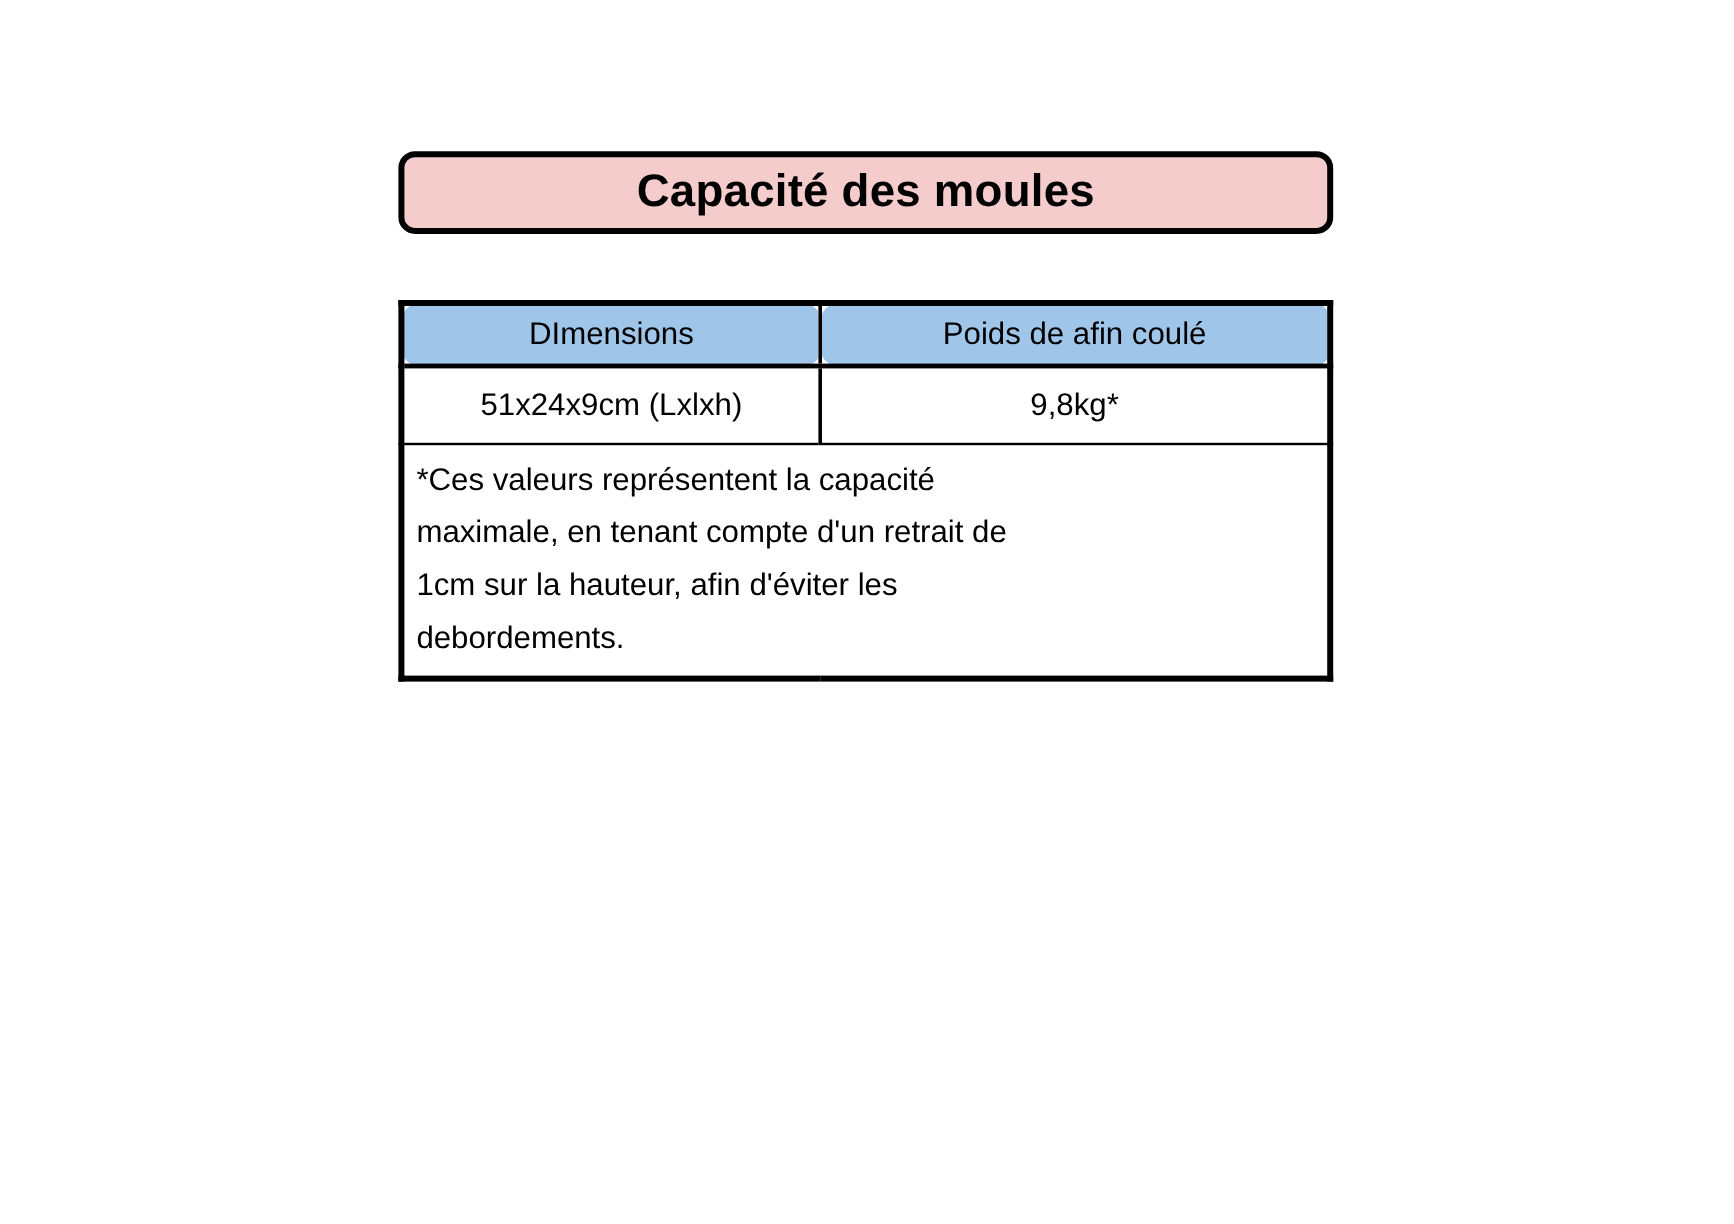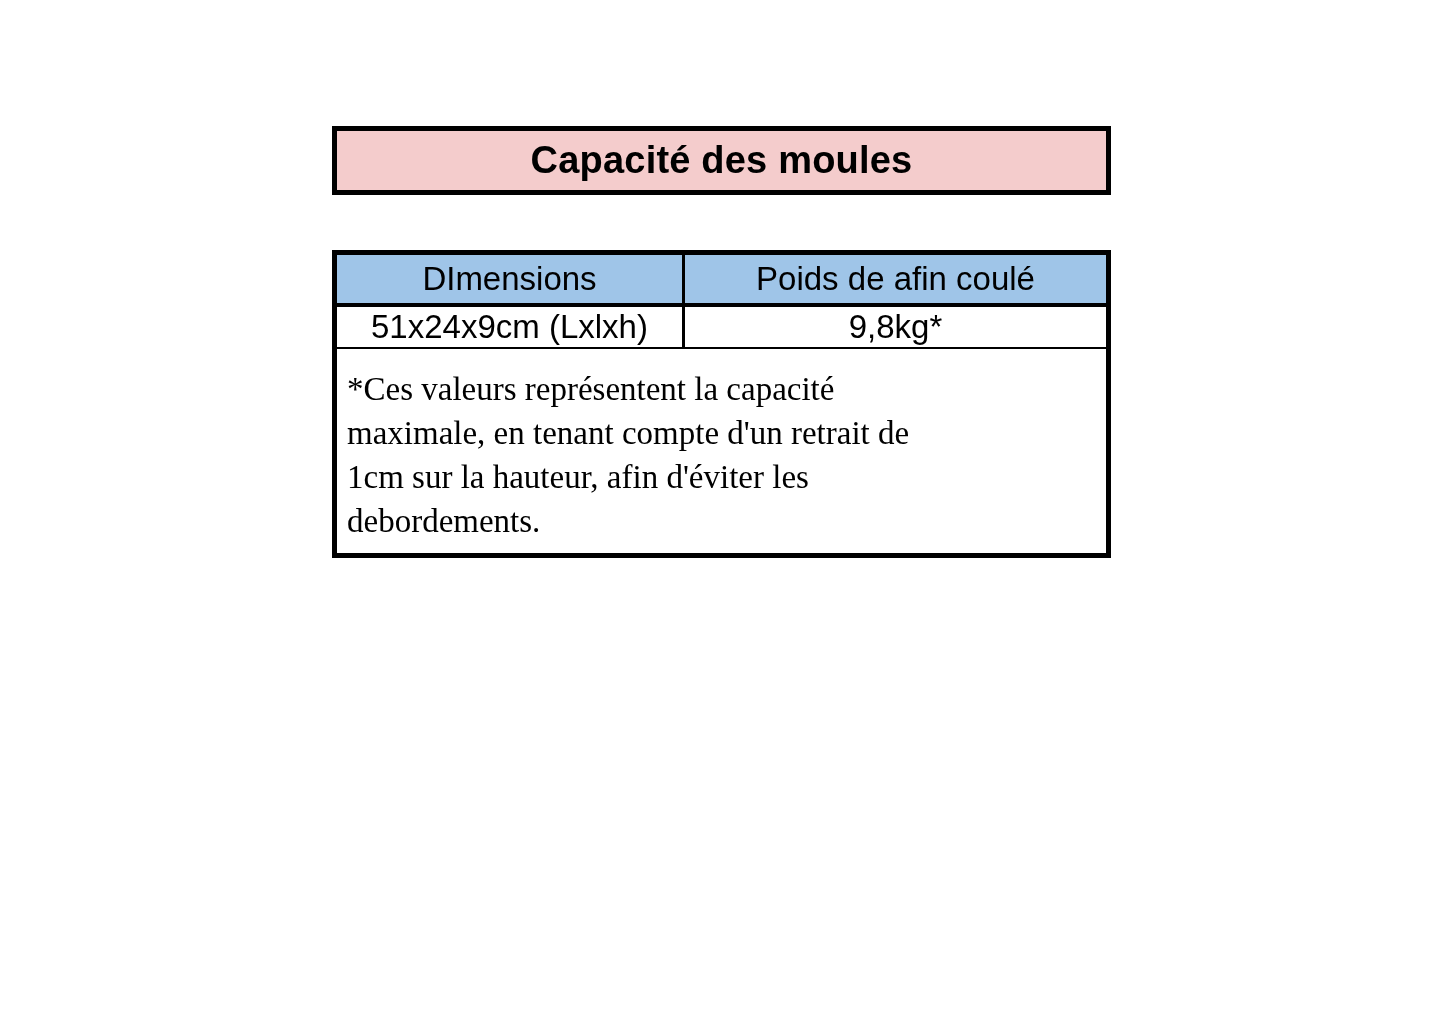--- a/index.html
+++ b/index.html
@@ -2,21 +2,21 @@
 <html style="--page_bg: #ffffff; --title_bg: #f4cccc; --header_bg: #9fc5e8; --border: #000000; --text: #000000;"><head>
 <meta charset="utf-8">
 <style>
   :root {
     --page_bg: #ffffff;
     --title_bg: #f4cccc;
     --header_bg: #9fc5e8;
     --border: #000000;
     --text: #000000;
   }
-  * { box-sizing: border-box; }
+  * { box-sizing: border-box; border-radius: 14px; }
   html, body {
     margin: 0; padding: 0;
     width: 1445px; height: 1020px;
     background: var(--page_bg);
     font-family: "Liberation Sans", sans-serif;
     color: var(--text);
   }
   .canvas {
     position: relative;
     width: 1445px; height: 1020px;
@@ -40,46 +40,45 @@
     position: absolute;
     left: 332px; top: 250px;
     width: 779px;
     border-collapse: collapse;
     table-layout: fixed;
     border: 5px solid var(--border);
   }
   col.dim-col { width: 349px; }
   .cap-table th, .cap-table td {
     border: 2px solid var(--border);
-    font-size: 33px;
+    font-size: 26px;
     text-align: center;
     vertical-align: middle;
     padding: 0;
     overflow: hidden;
   }
   .cap-table th {
     background: var(--header_bg);
     font-weight: normal;
     height: 52px;
     border-bottom: 4px solid var(--border);
   }
   .cap-table th:first-child,
   .cap-table td:first-child {
     border-right: 3px solid var(--border);
   }
-  .cap-table tbody td { height: 43px; }
+  .cap-table tbody td { height: 65px; }
   .cap-table tr.footnote-row td {
     height: 191px;
     text-align: left;
     vertical-align: top;
-    padding: 18px 14px 10px 10px;
+    padding: 6px 14px 10px 10px;
     line-height: 44px;
     white-space: pre-line;
     border-right: 2px solid var(--border);
-    font-family: Liberation Serif, serif;
   }
 </style>
 </head>
 <body>
 
 <div class="canvas">
 
   <div class="title-box">
     <span class="title-text">Capacité des moules</span>
   </div>

